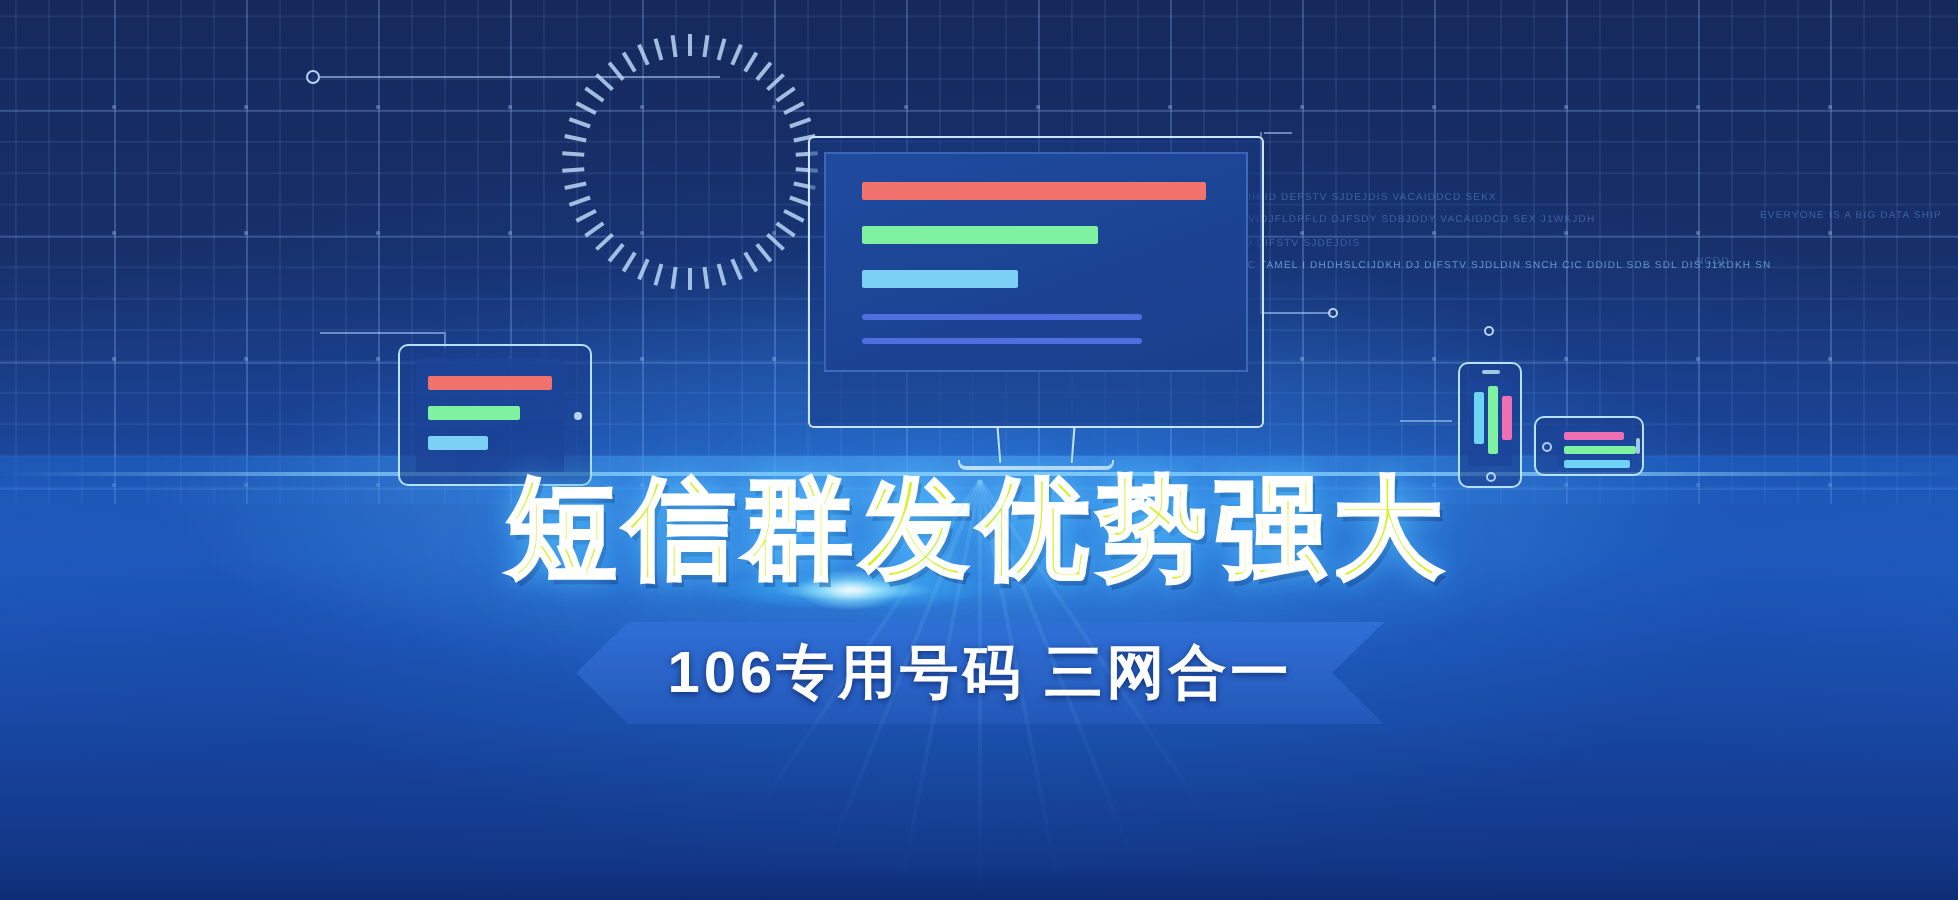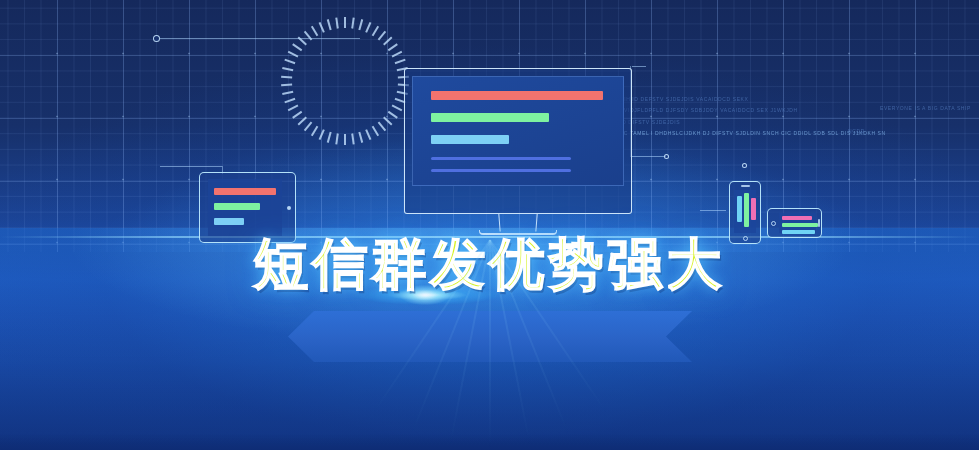--- a/index.html
+++ b/index.html
@@ -323,20 +323,21 @@
       </div>
     <div class="spk2"></div>
   </div>
 
   <div class="flare"></div>
   <div class="flare2"></div>
 
   <div class="headline">短信群发优势强大</div>
 
   <div class="ribbon"></div>
+  <div class="ribbon-txt">106专用号码 三网合一</div>
 
 
 <div class="beam" style="left: 489px; transform: rotate(-34deg); opacity: 0.3;"></div>
     <div class="beam" style="left: 489px; transform: rotate(-22deg); opacity: 0.3;"></div>
     <div class="beam" style="left: 489px; transform: rotate(-11deg); opacity: 0.3;"></div>
     <div class="beam" style="left: 489px; transform: rotate(0deg); opacity: 0.3;"></div>
     <div class="beam" style="left: 489px; transform: rotate(11deg); opacity: 0.3;"></div>
     <div class="beam" style="left: 489px; transform: rotate(22deg); opacity: 0.3;"></div>
     <div class="beam" style="left: 489px; transform: rotate(34deg); opacity: 0.3;"></div>
   </div>

